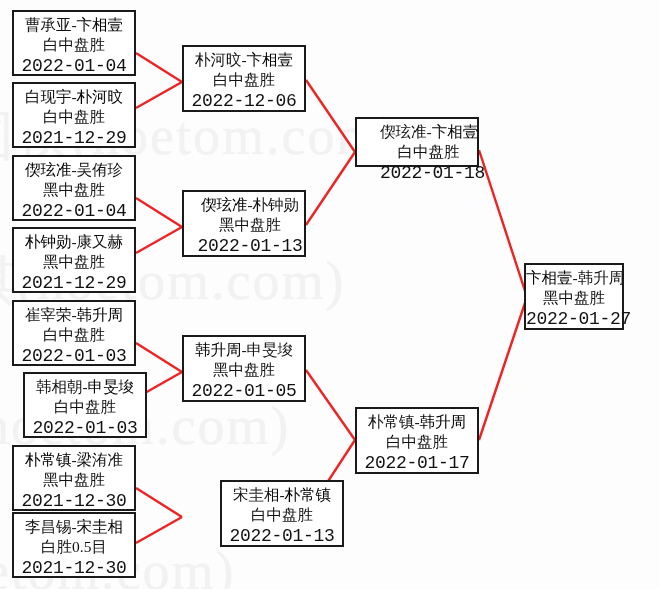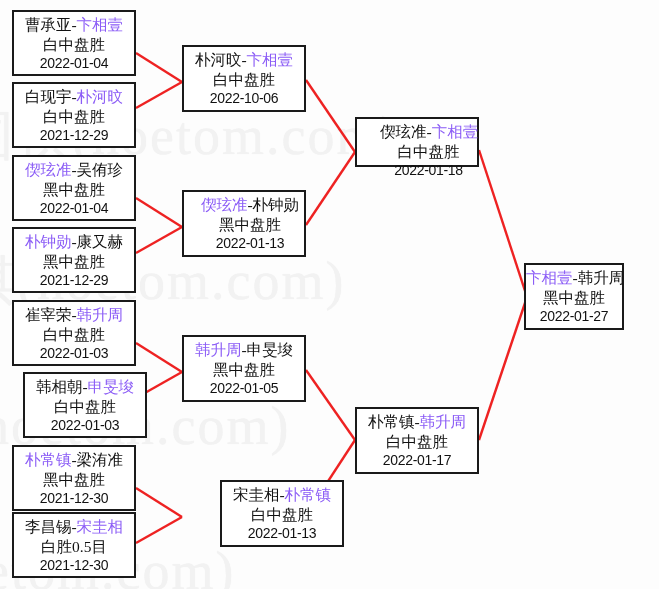--- a/index.html
+++ b/index.html
@@ -58,26 +58,26 @@
   }
   .m-players {
     font-size: 15.5px;
     color: #111111;
   }
   .m-result {
     font-size: 15.5px;
     color: #111111;
   }
   .m-date {
-    font-size: 14px;
+    font-size: 18px;
     color: #111111;
-    font-family: Liberation Sans, sans-serif;
+    font-family: Liberation Mono, monospace;
     letter-spacing: -0.3px;
   }
-  .p-win { color: #8b5cf6; }
+  .p-win { color: #000000; }
   .p-lose { color: #111111; }
   .p-dash { color: #111111; }
 </style>
 </head>
 <body>
 
 <div id="root">
 
   <div id="watermark">
       <div class="wm-row" style="left: -40px; top: 100px; color: rgb(242, 242, 242);">围棋(hoetom.com)</div>
@@ -140,21 +140,21 @@
         <span class="m-line m-date">2021-12-30</span>
       </div>
       <div class="match" id="r1m8" style="left: 12px; top: 512px; width: 124px; height: 66px; border-color: rgb(26, 26, 26);">
         <span class="m-line m-players"><span class="p-lose">李昌锡</span><span class="p-dash">-</span><span class="p-win">宋圭相</span></span>
         <span class="m-line m-result">白胜0.5目</span>
         <span class="m-line m-date">2021-12-30</span>
       </div>
       <div class="match" id="r2m1" style="left: 182px; top: 45px; width: 124px; height: 67px; border-color: rgb(26, 26, 26);">
         <span class="m-line m-players"><span class="p-lose">朴河旼</span><span class="p-dash">-</span><span class="p-win">卞相壹</span></span>
         <span class="m-line m-result">白中盘胜</span>
-        <span class="m-line m-date">2022-10-06</span>
+        <span class="m-line m-date">2022-12-06</span>
       </div>
       <div class="match" id="r2m2" style="left: 182px; top: 190px; width: 124px; height: 67px; border-color: rgb(26, 26, 26); padding-left: 12px;">
         <span class="m-line m-players"><span class="p-win">偰玹准</span><span class="p-dash">-</span><span class="p-lose">朴钟勋</span></span>
         <span class="m-line m-result">黑中盘胜</span>
         <span class="m-line m-date">2022-01-13</span>
       </div>
       <div class="match" id="r2m3" style="left: 182px; top: 335px; width: 124px; height: 67px; border-color: rgb(26, 26, 26);">
         <span class="m-line m-players"><span class="p-win">韩升周</span><span class="p-dash">-</span><span class="p-lose">申旻埈</span></span>
         <span class="m-line m-result">黑中盘胜</span>
         <span class="m-line m-date">2022-01-05</span>

